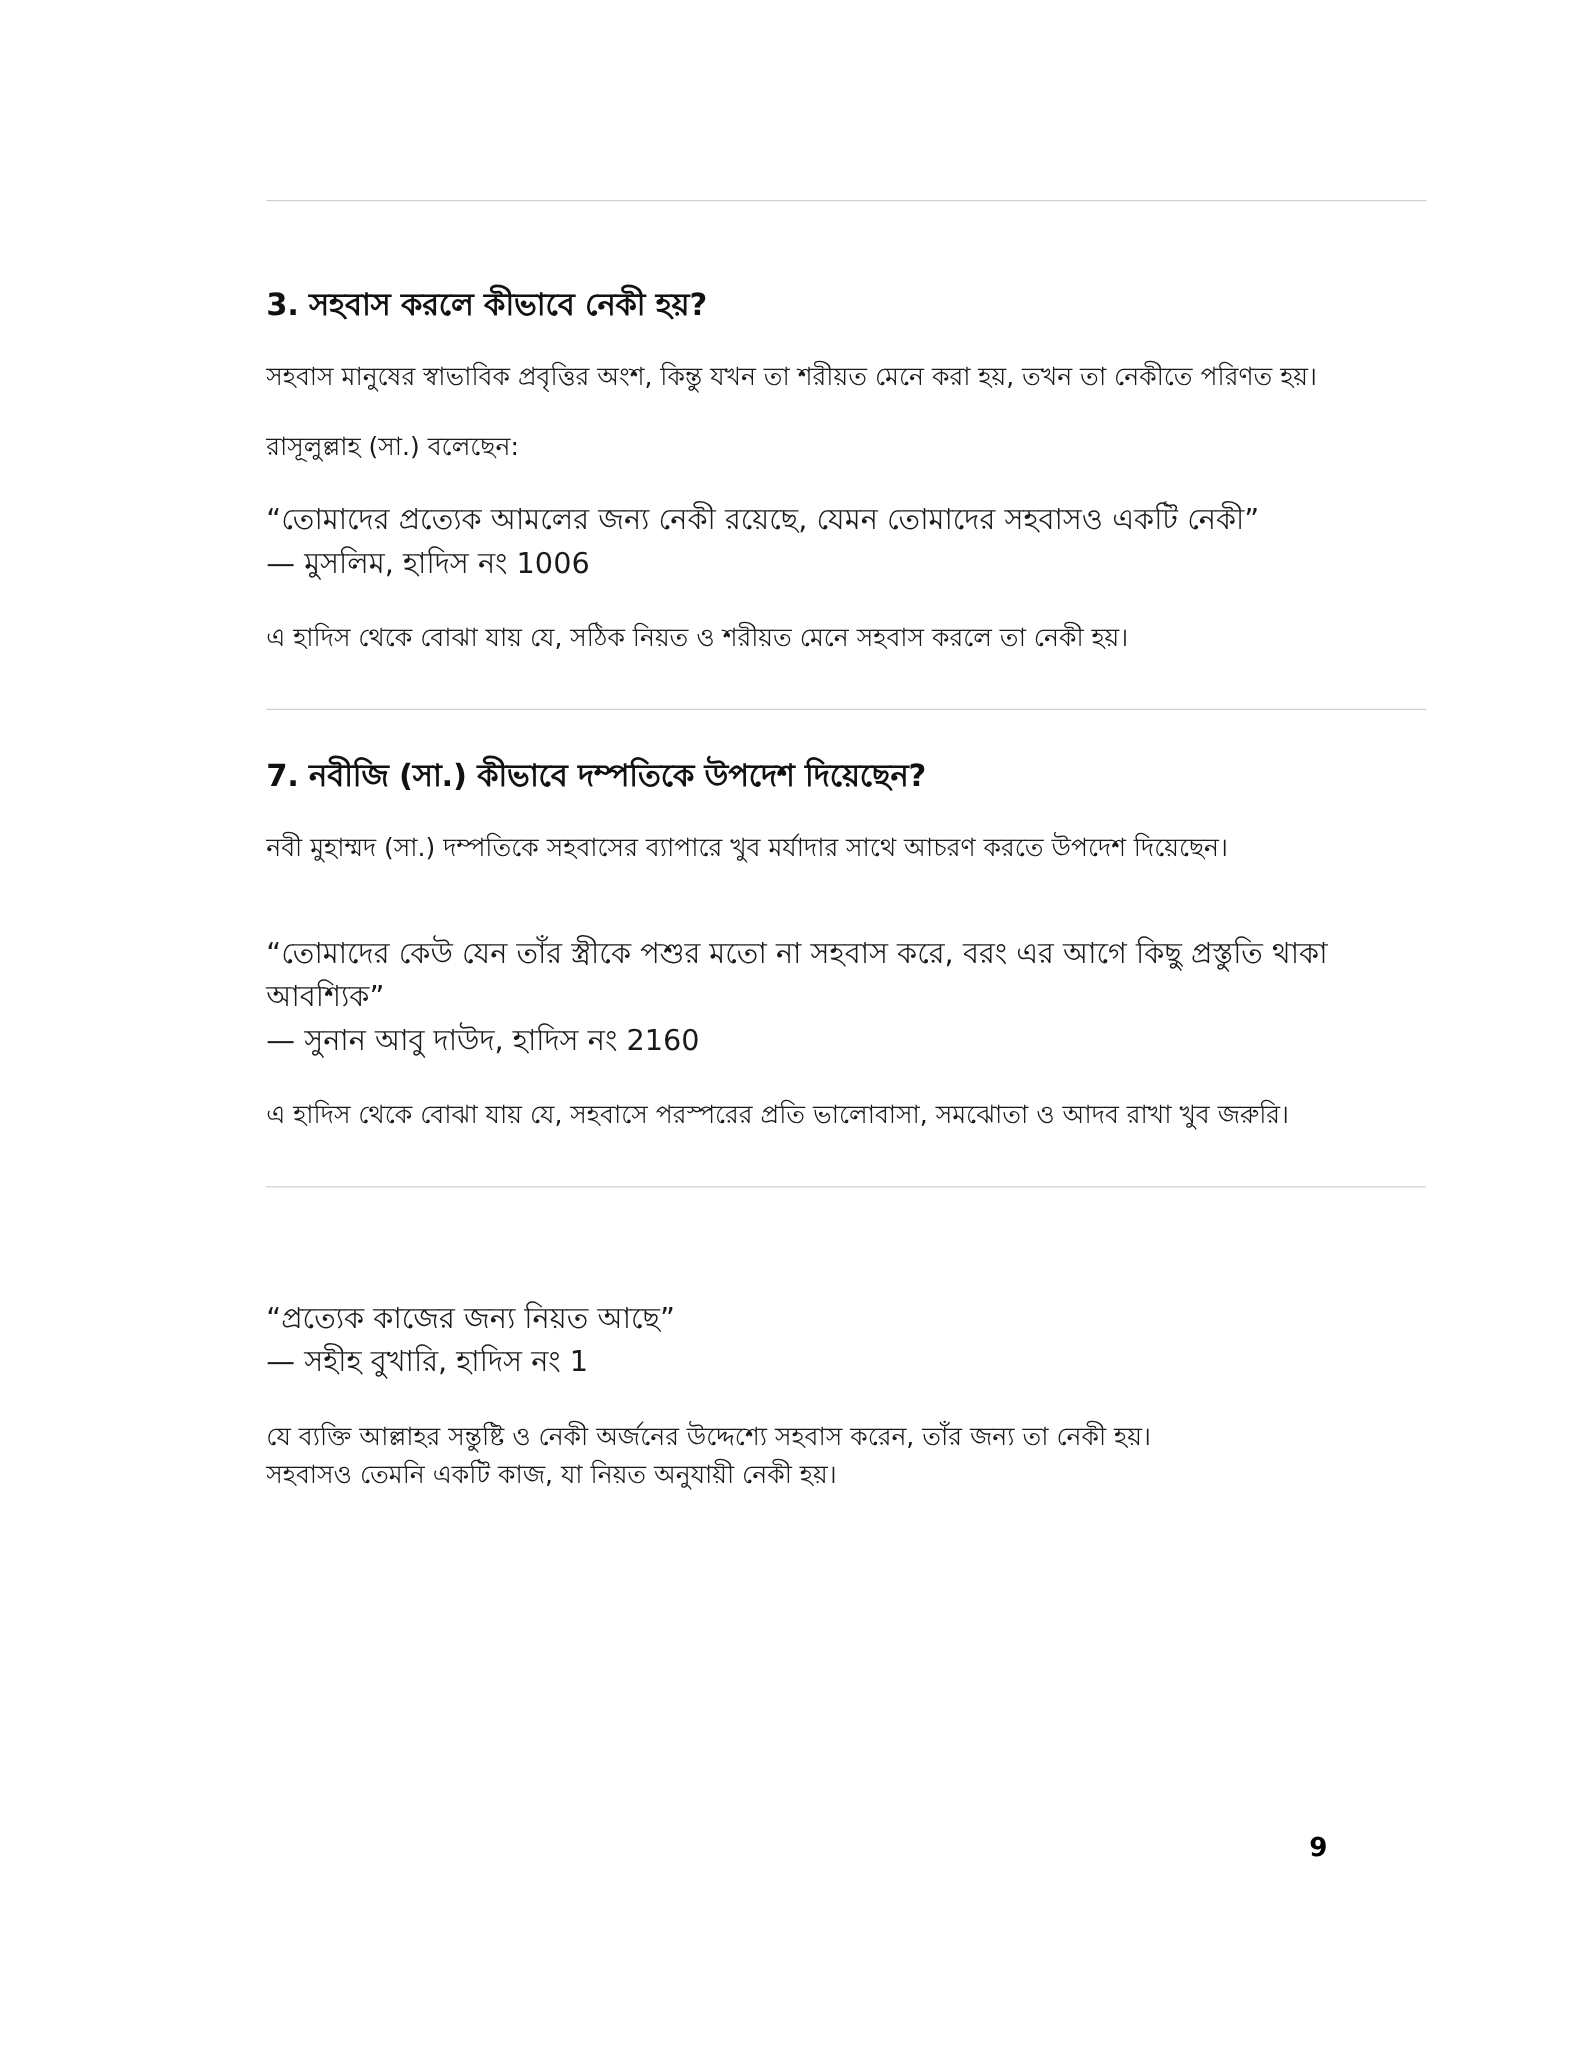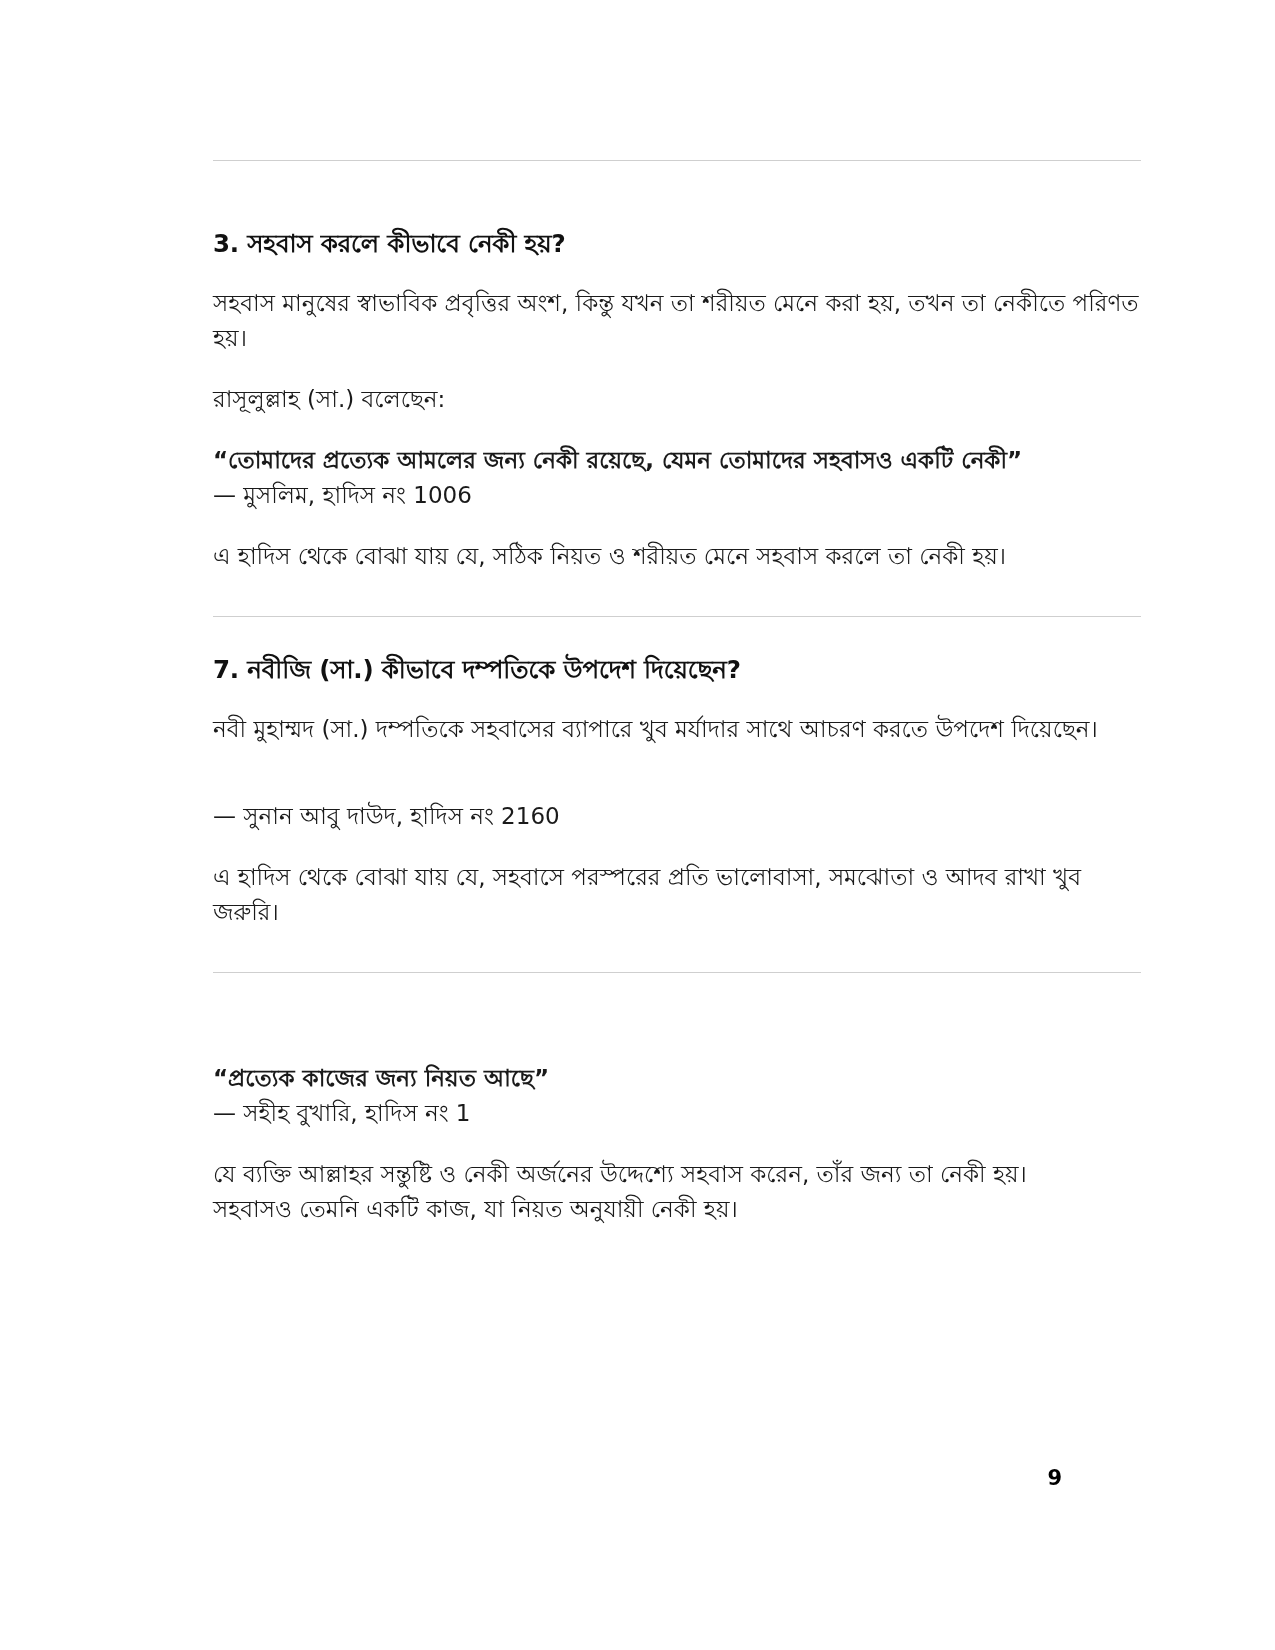--- a/index.html
+++ b/index.html
@@ -42,34 +42,34 @@
     font-size: 24.5px;
     font-weight: 700;
     line-height: 1.35;
     margin: 0;
     padding: 0;
     letter-spacing: -0.2px;
     color: #111111;
   }
   p.para {
     font-family: "DejaVu Sans", "Liberation Sans", sans-serif;
-    font-size: 23px;
+    font-size: 20px;
     font-weight: 400;
     line-height: 1.52;
     margin: 0;
     padding: 0;
     color: #1a1a1a;
   }
   .quote-block {
     font-family: "DejaVu Sans", "Liberation Sans", sans-serif;
     font-size: 23px;
     line-height: 1.52;
     color: #1a1a1a;
   }
-  .quote-text { display: block; font-weight: bold; }
+  .quote-text { display: block; }
   .quote-source { display: block; }
 
   
   .sp-heading-to-body { height: 26px; }
   .sp-para { height: 26px; }
   .sp-block { height: 30px; }
   .sp-before-rule { height: 42px; }
   .sp-after-rule { height: 36px; }
 
   .page-number {
@@ -128,20 +128,21 @@
       <div class="sp-heading-to-body"></div>
 
       <p class="para">নবী মুহাম্মদ (সা.) দম্পতিকে সহবাসের ব্যাপারে খুব মর্যাদার সাথে আচরণ করতে উপদেশ দিয়েছেন।</p>
 
       <div class="sp-para"></div>
 
 
       <div class="sp-para"></div>
 
       <div class="quote-block">
+        <span class="quote-text">“তোমাদের কেউ যেন তাঁর স্ত্রীকে পশুর মতো না সহবাস করে, বরং এর আগে কিছু প্রস্তুতি থাকা আবশ্যিক”</span>
         <span class="quote-source">— সুনান আবু দাউদ, হাদিস নং 2160</span>
       </div>
 
       <div class="sp-para"></div>
 
       <p class="para">এ হাদিস থেকে বোঝা যায় যে, সহবাসে পরস্পরের প্রতি ভালোবাসা, সমঝোতা ও আদব রাখা খুব জরুরি।</p>
     </section>
 
     <div class="sp-before-rule"></div>
     <hr class="rule">

